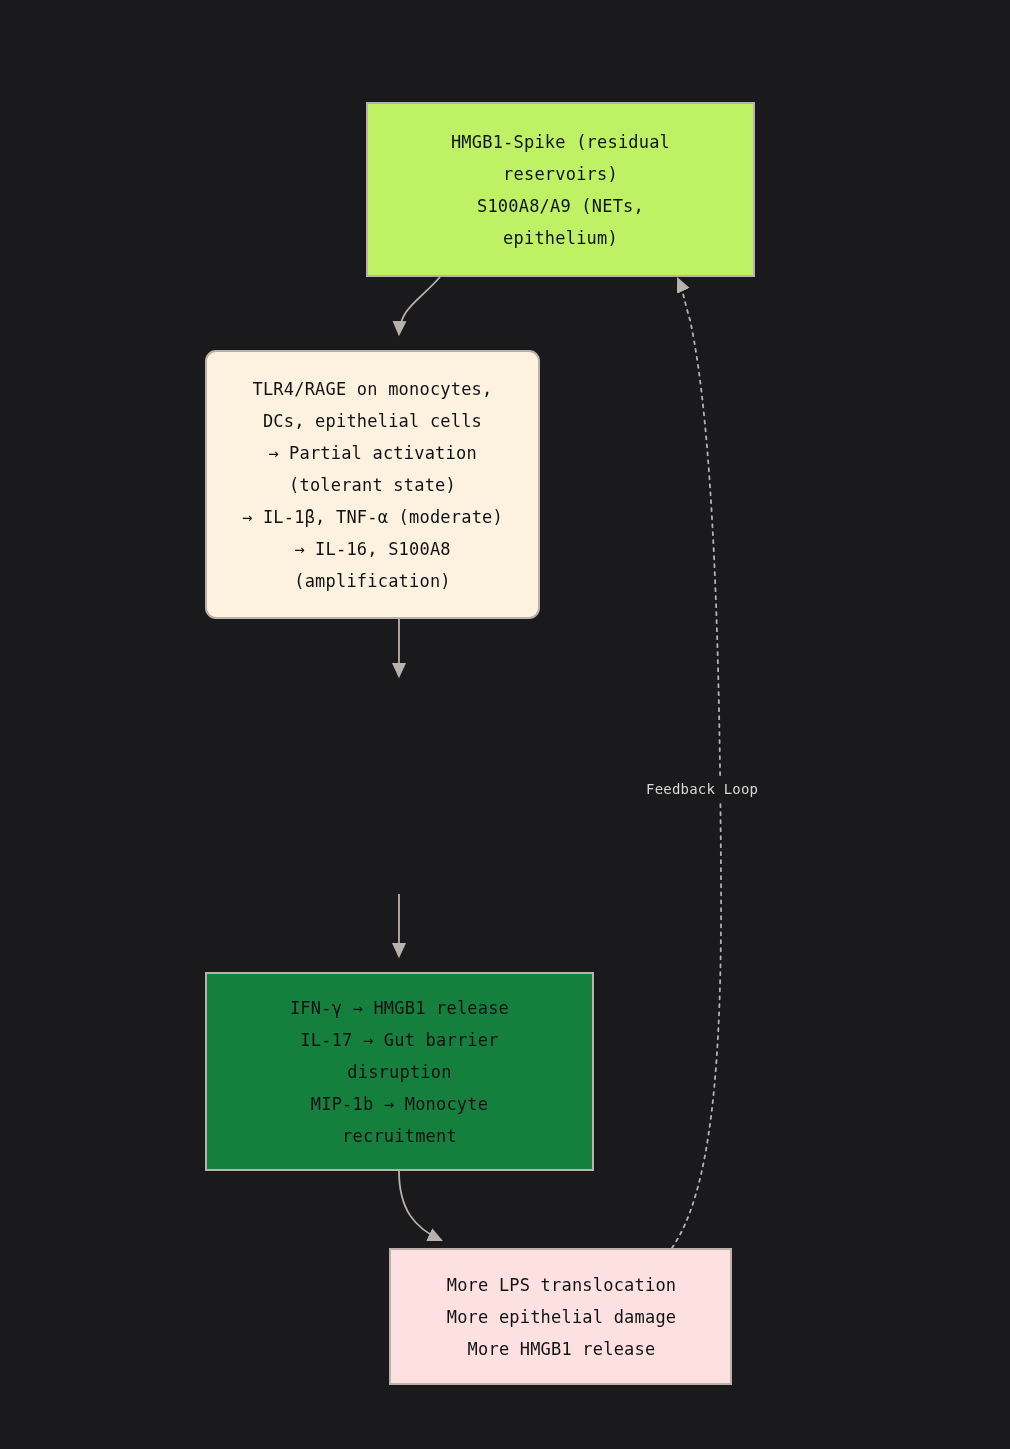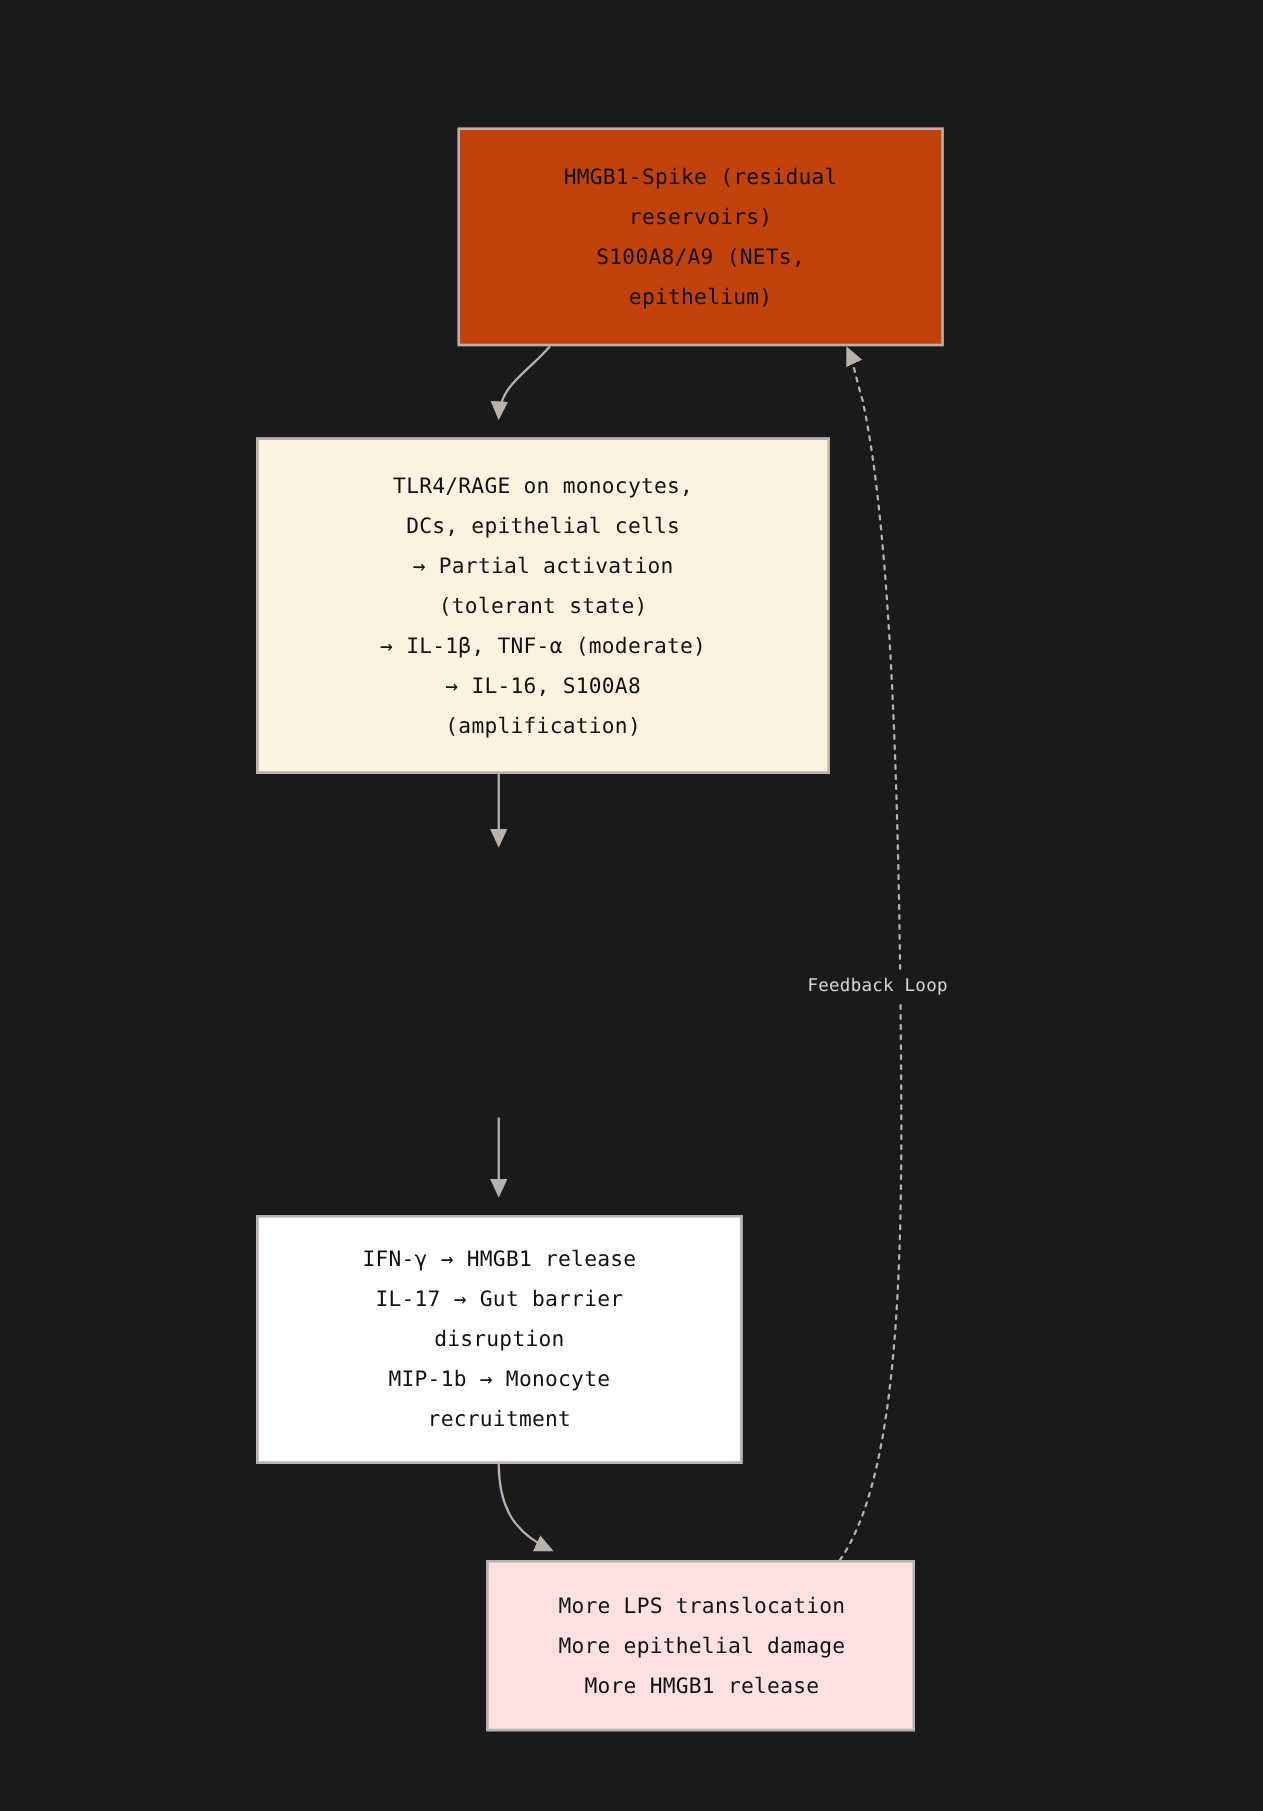--- a/index.html
+++ b/index.html
@@ -31,22 +31,23 @@
     white-space: pre-line;
     padding: 6px 10px;
   }
   #node-source {
     left: 366px; top: 102px;
     width: 389px; height: 175px;
     background: #ddf2fc;
   }
   #node-receptor {
     left: 205px; top: 350px;
-    width: 459px; height: 269px;
+    width: 335px; height: 269px;
     background: #fdf1e0;
+    border-radius: 11px;
   }
   #node-th17 {
     left: 205px; top: 692px;
     width: 389px; height: 202px;
     background: #fde1f0;
   }
   #node-effector {
     left: 205px; top: 972px;
     width: 389px; height: 199px;
     background: #f4e1fb;
@@ -97,35 +98,35 @@
 
     <path d="M 399,619 L 399,676" fill="none" stroke="#b9b1ab" stroke-width="1.8" marker-end="url(#arrow)"></path>
 
     <path d="M 399,894 L 399,956" fill="none" stroke="#b9b1ab" stroke-width="1.8" marker-end="url(#arrow)"></path>
 
     <path d="M 399,1171 C 399,1210 415,1228 441,1240" fill="none" stroke="#b9b1ab" stroke-width="1.8" marker-end="url(#arrow)"></path>
 
     <path d="M 672,1248 C 712,1190 722,1060 721,880 C 720,660 714,430 690,320 C 684,300 683,290 678,279" fill="none" stroke="#b9b1ab" stroke-width="1.8" stroke-dasharray="3,5" stroke-linecap="round" marker-end="url(#arrow-dot)"></path>
   </svg>
 
-  <div class="node" id="node-source" style="background: #c2410c;">HMGB1-Spike (residual
+  <div class="node" id="node-source" style="background: #bef264;">HMGB1-Spike (residual
 reservoirs)
 S100A8/A9 (NETs,
 epithelium)</div>
 
   <div class="node" id="node-receptor" style="background: rgb(253, 241, 224);">TLR4/RAGE on monocytes,
 DCs, epithelial cells
 → Partial activation
 (tolerant state)
 → IL-1β, TNF-α (moderate)
 → IL-16, S100A8
 (amplification)</div>
 
 
-  <div class="node" id="node-effector" style="background: #ffffff;">IFN-γ → HMGB1 release
+  <div class="node" id="node-effector" style="background: #15803d;">IFN-γ → HMGB1 release
 IL-17 → Gut barrier
 disruption
 MIP-1b → Monocyte
 recruitment</div>
 
   <div class="node" id="node-amplify" style="background: rgb(253, 224, 224);">More LPS translocation
 More epithelial damage
 More HMGB1 release</div>
 
   <div class="edge-label" id="label-feedback">Feedback Loop</div>

